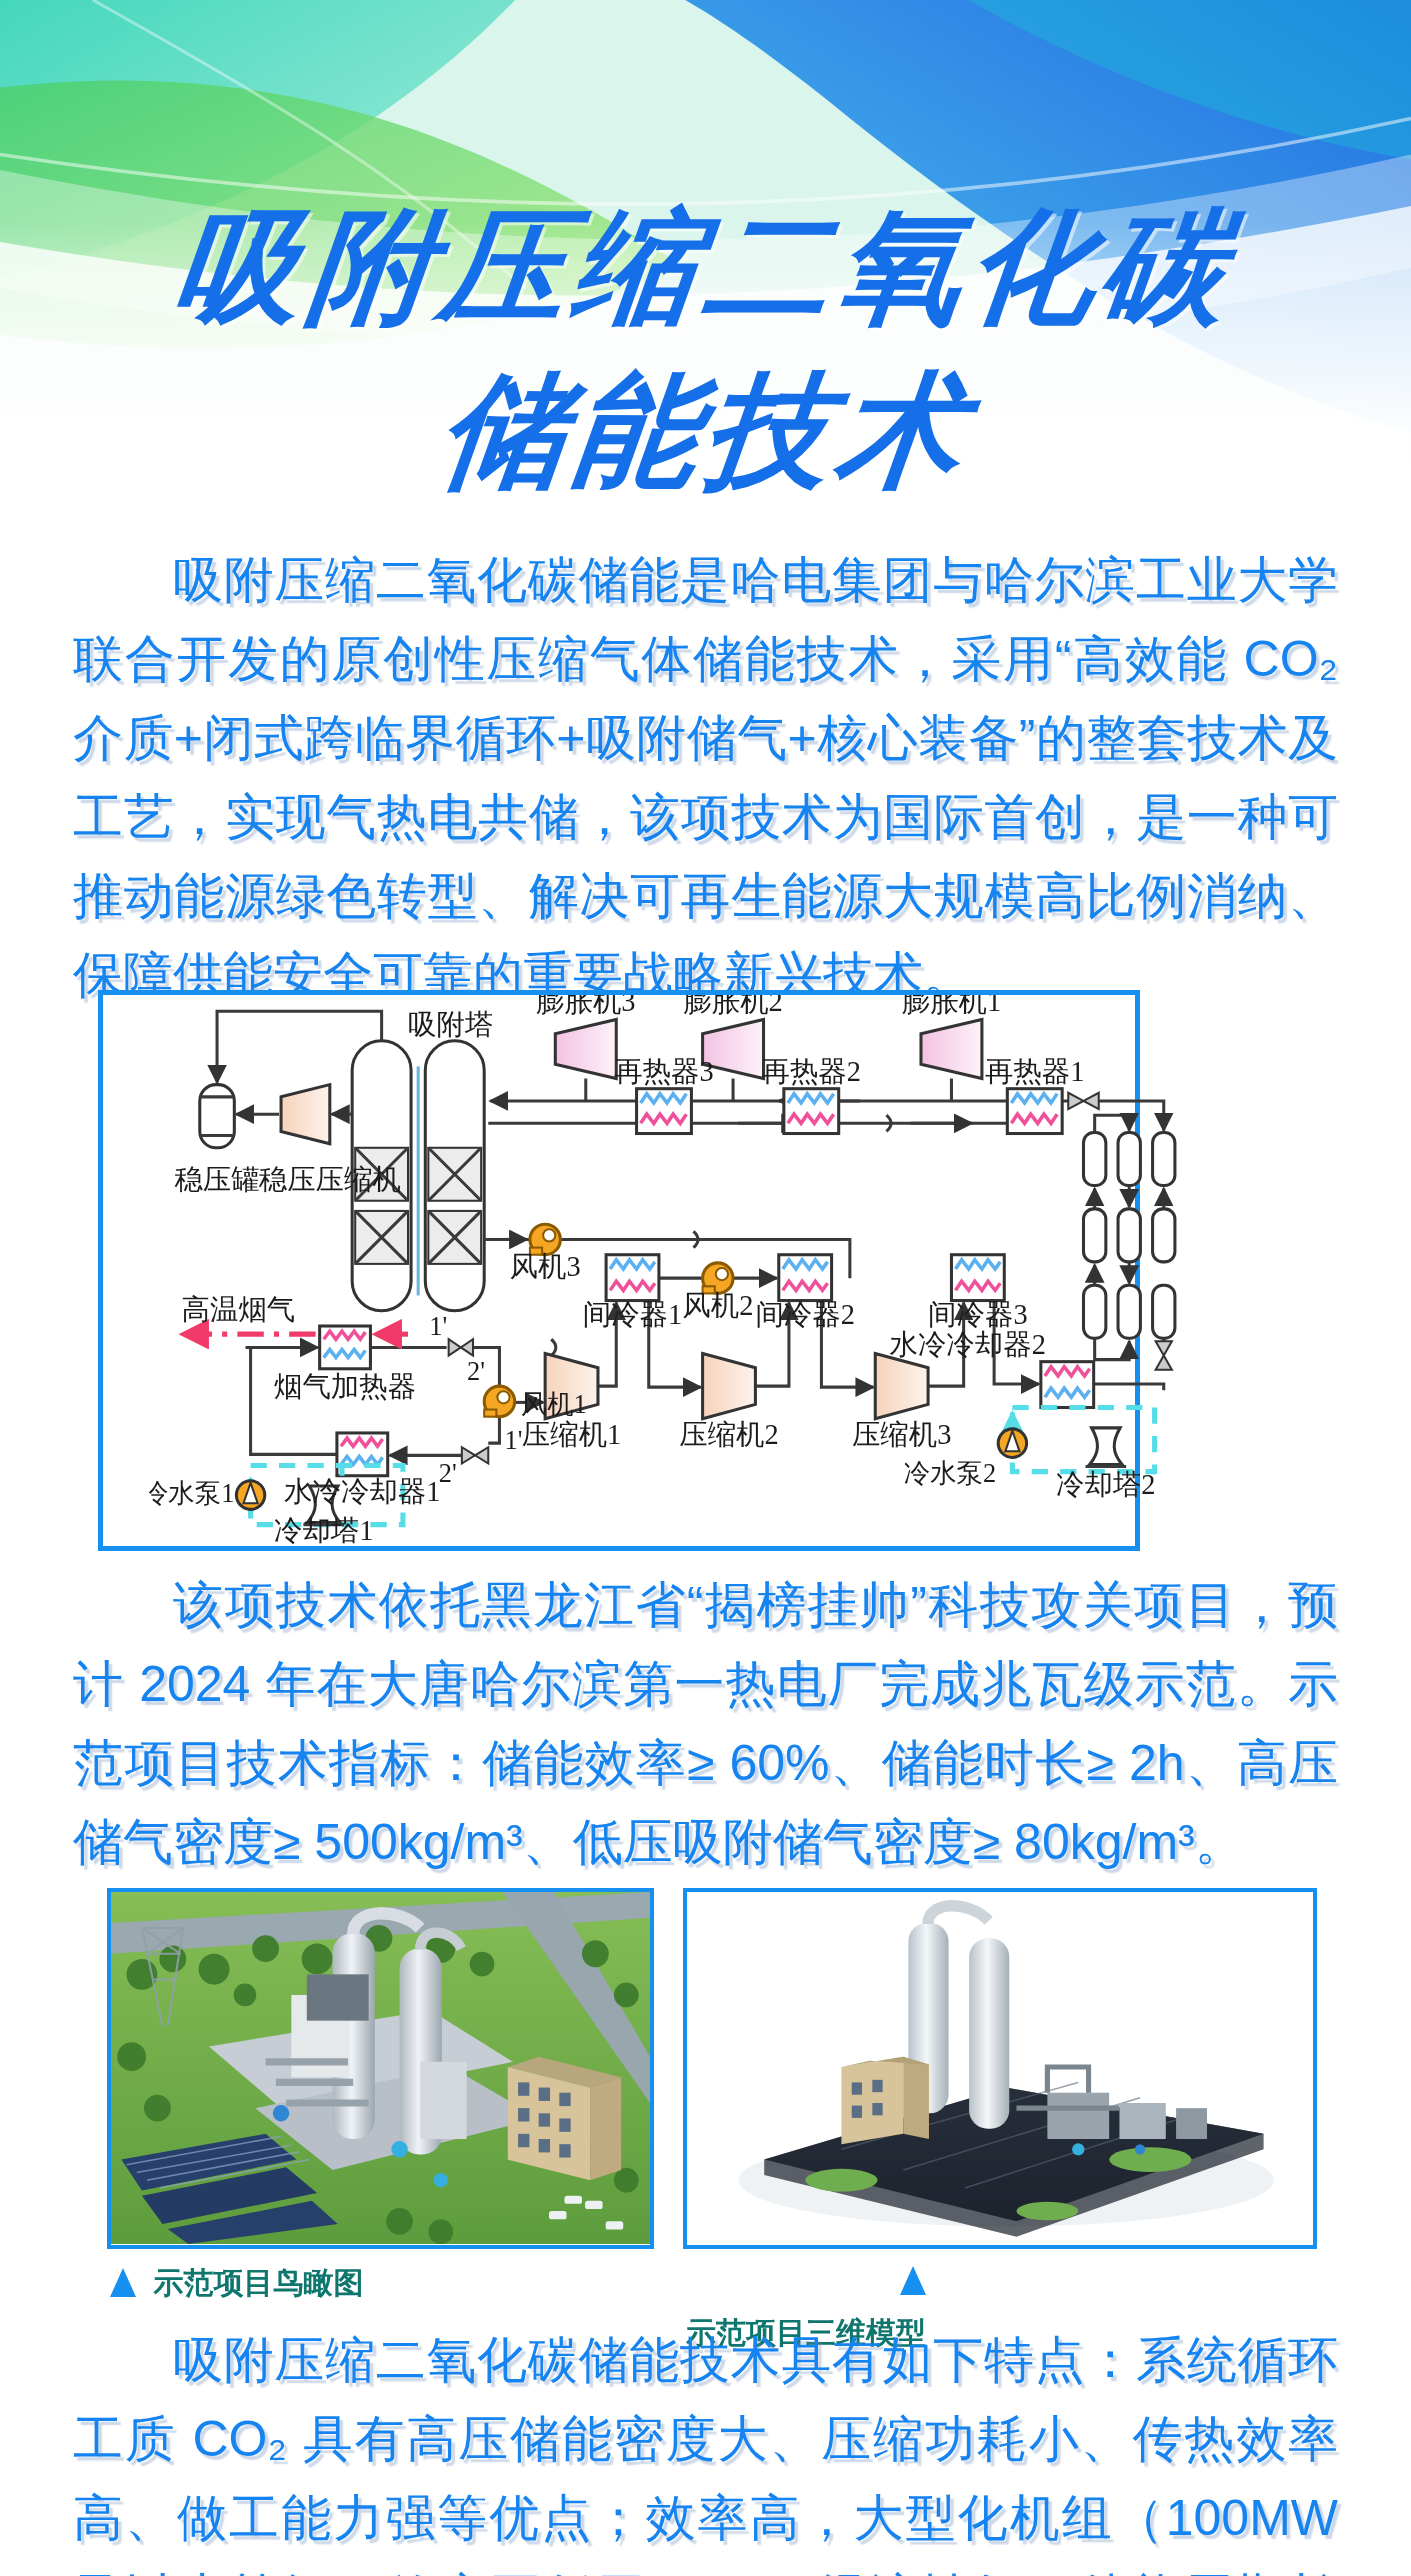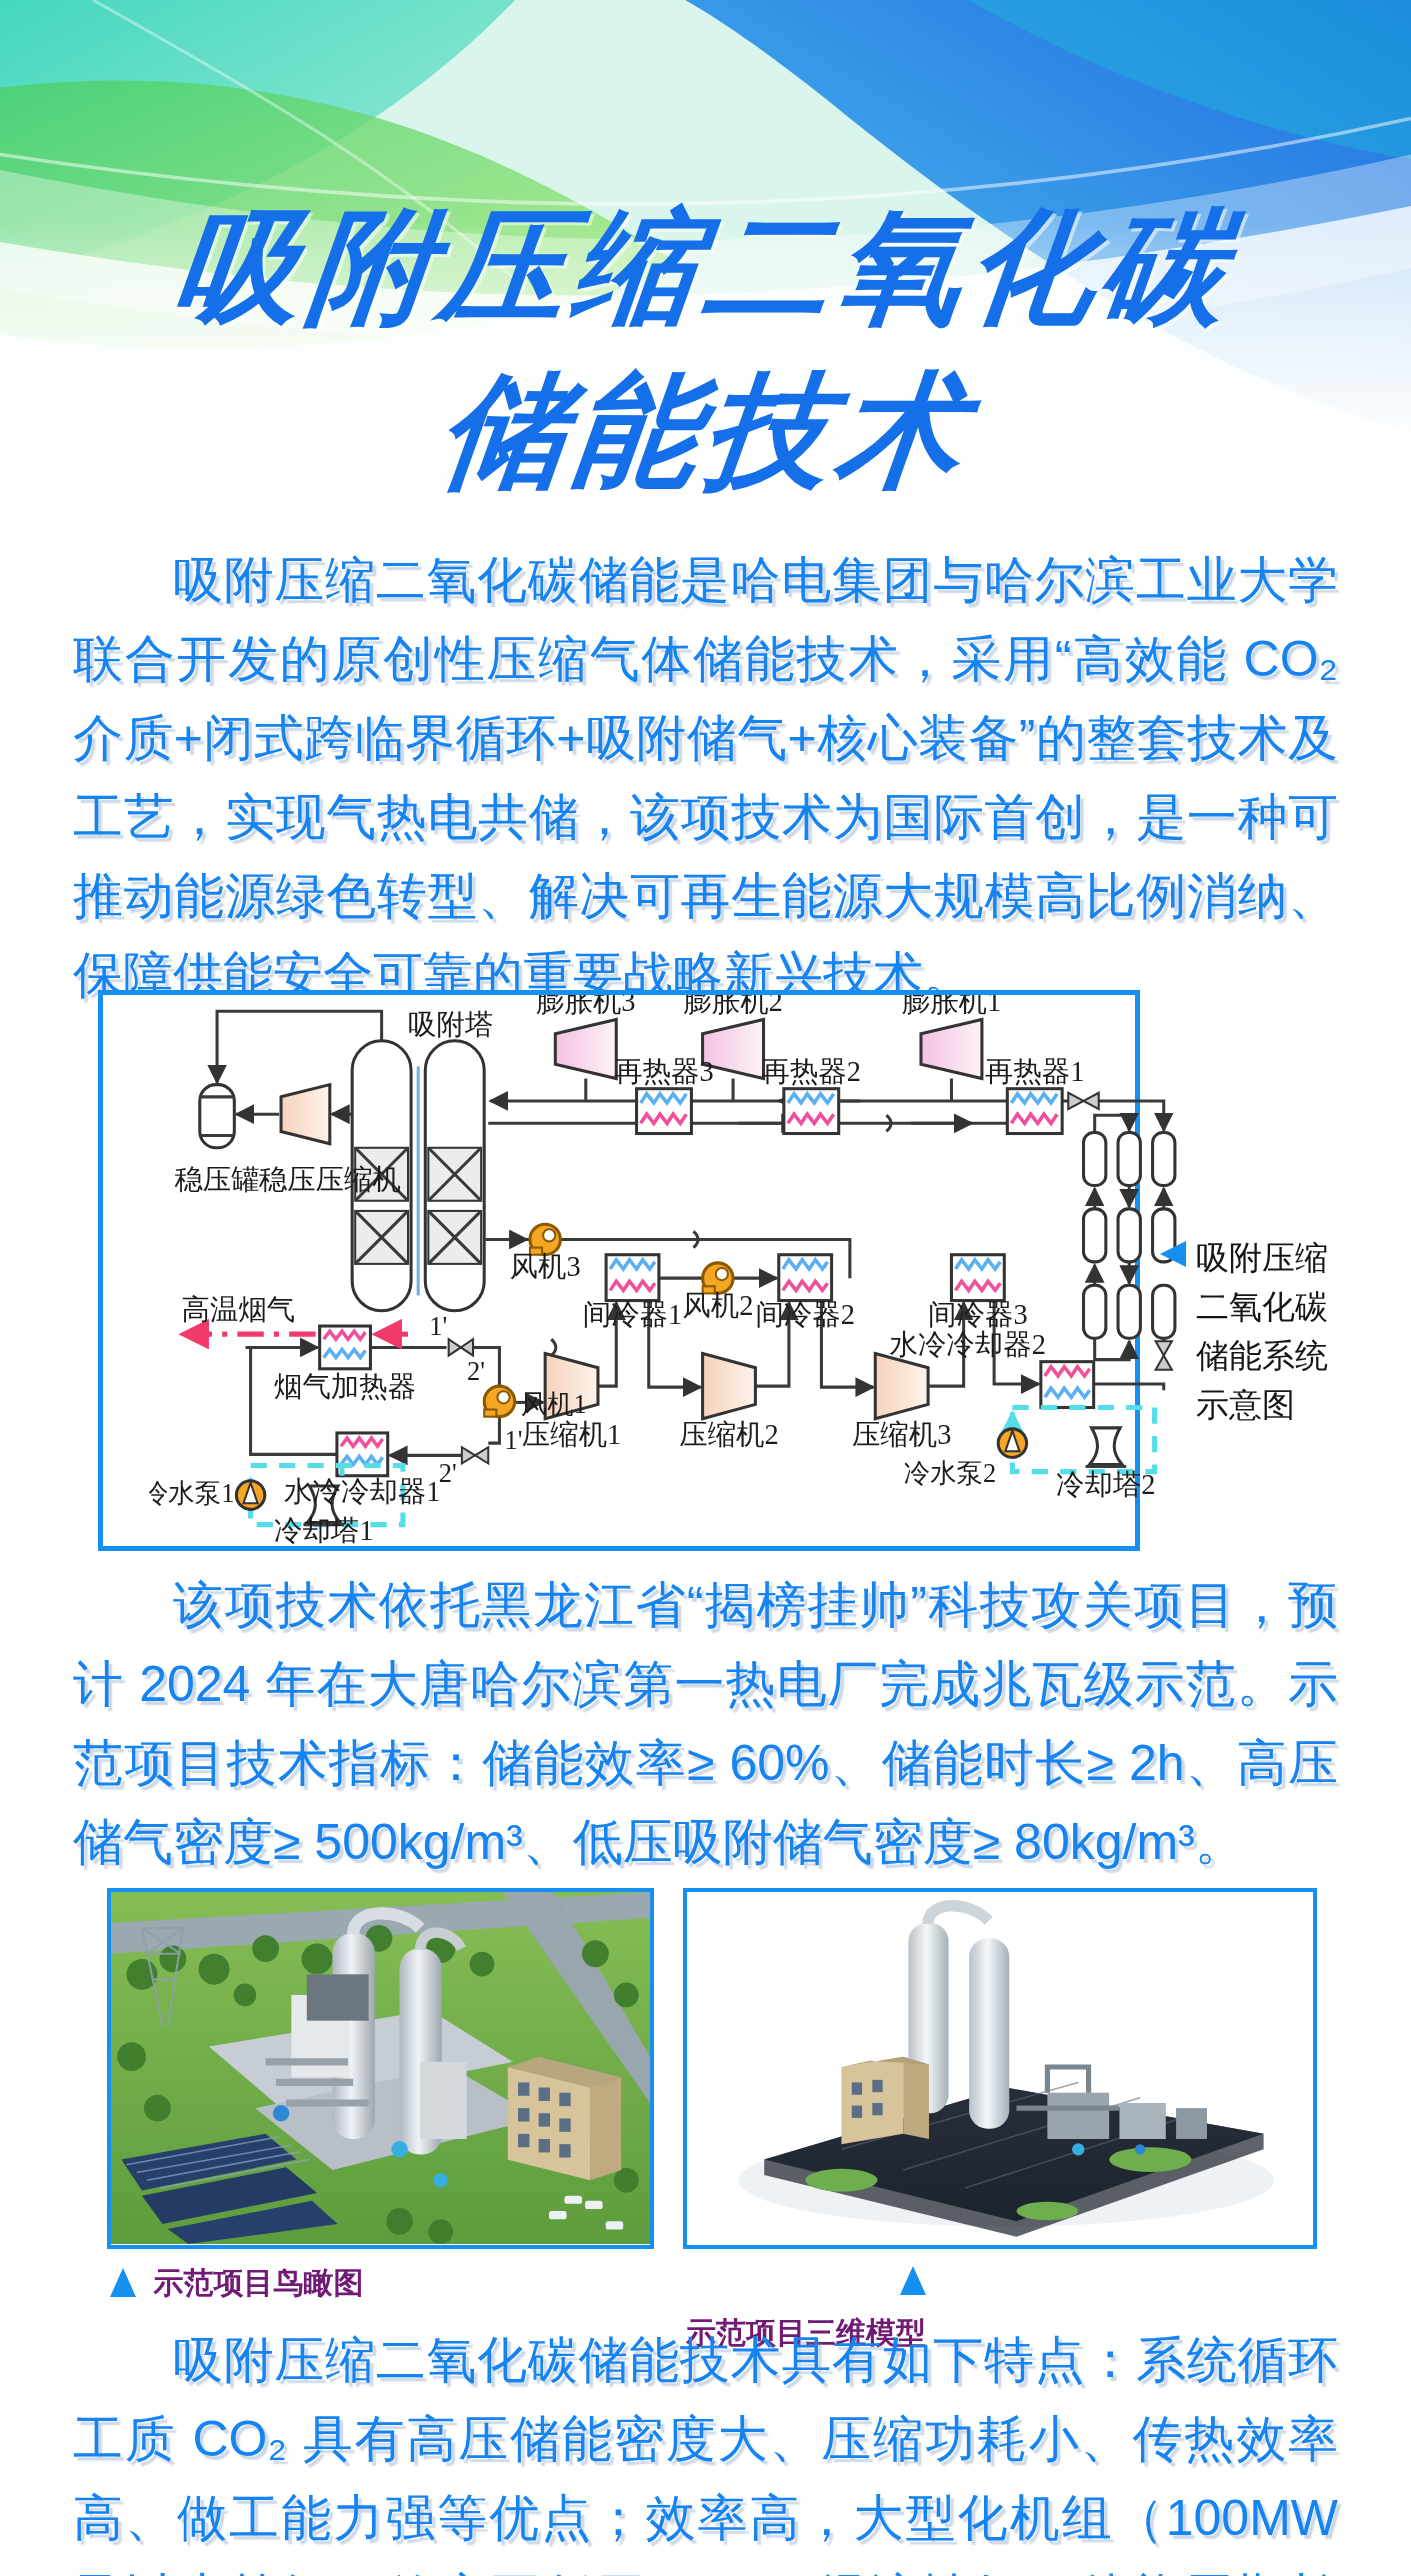--- a/index.html
+++ b/index.html
@@ -35,21 +35,21 @@
 
   
   .figure{position:absolute;top:1888px;height:361px;z-index:3;border:4.1px solid #1690f0;
           box-sizing:border-box;background:#fff;overflow:hidden;}
   .figure-left{left:107px;width:547px;}
   .figure-right{left:683px;width:634px;}
   .fig-caption{position:absolute;top:2266px;z-index:3;display:flex;align-items:flex-end;gap:17.5px;}
   .fig-caption .tri{width:0;height:0;border-left:13.4px solid transparent;border-right:13.4px solid transparent;
                     border-bottom:29px solid #1690f0;margin-bottom:3.1px;}
   .fig-caption .txt{font-family:"Liberation Serif","DejaVu Serif",serif;font-weight:700;
-                    font-size:30px;color:#701a75;line-height:34px;}
+                    font-size:30px;color:#0f766e;line-height:34px;}
   .fig-cap-left{left:110px;}
   .fig-cap-right{left:686px;flex-direction:column;}
 
   
   .pl{stroke:#3a3a3a;stroke-width:3;fill:none;}
   .vessel{fill:#ffffff;stroke:#333;stroke-width:3;}
   .packx{fill:#ececec;stroke:#333;stroke-width:2;}
   .hx{fill:#ffffff;stroke:#333;stroke-width:3;}
   .zigB{stroke:#5ab0f0;stroke-width:3.5;fill:none;}
   .zigP{stroke:#f0509a;stroke-width:3.5;fill:none;}
@@ -346,29 +346,20 @@
         <text class="dl" x="210" y="497">水冷冷却器1</text>
         <text class="dl" x="806" y="352">水冷冷却器2</text>
         <text class="dle" x="84" y="498">冷水泵1</text>
         <text class="dle" x="834" y="478">冷水泵2</text>
         <text class="dl" x="172" y="535">冷却塔1</text>
         <text class="dl" x="942" y="490">冷却塔2</text>
       </g>
     </svg>
   </div>
 
-  <div class="diagram-caption">
-    <div class="cap-tri"></div>
-    <div class="cap-text">
-      <div>吸附压缩</div>
-      <div>二氧化碳</div>
-      <div>储能系统</div>
-      <div>示意图</div>
-    </div>
-  </div>
 
   <p class="para para2">该项技术依托黑龙江省“揭榜挂帅”科技攻关项目，预计 2024 年在大唐哈尔滨第一热电厂完成兆瓦级示范。示范项目技术指标：储能效率≥ 60%、储能时长≥ 2h、高压储气密度≥ 500kg/m³、低压吸附储气密度≥ 80kg/m³。</p>
 
   <div class="figure figure-left">
     <svg width="539" height="352" viewBox="0 0 1046 684" preserveAspectRatio="none">
       <defs>
         <linearGradient id="fieldG" x1="0" y1="0" x2="0" y2="1">
           <stop offset="0" stop-color="#86bd55"></stop>
             <stop offset="1" stop-color="#5d9c3d"></stop>
         </linearGradient>

